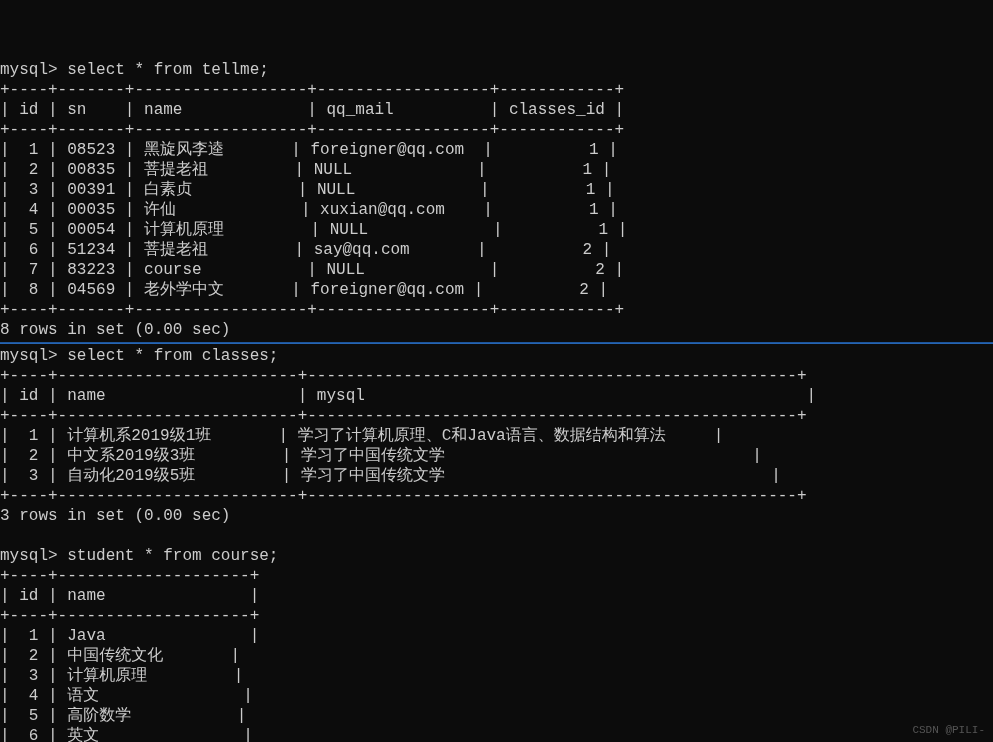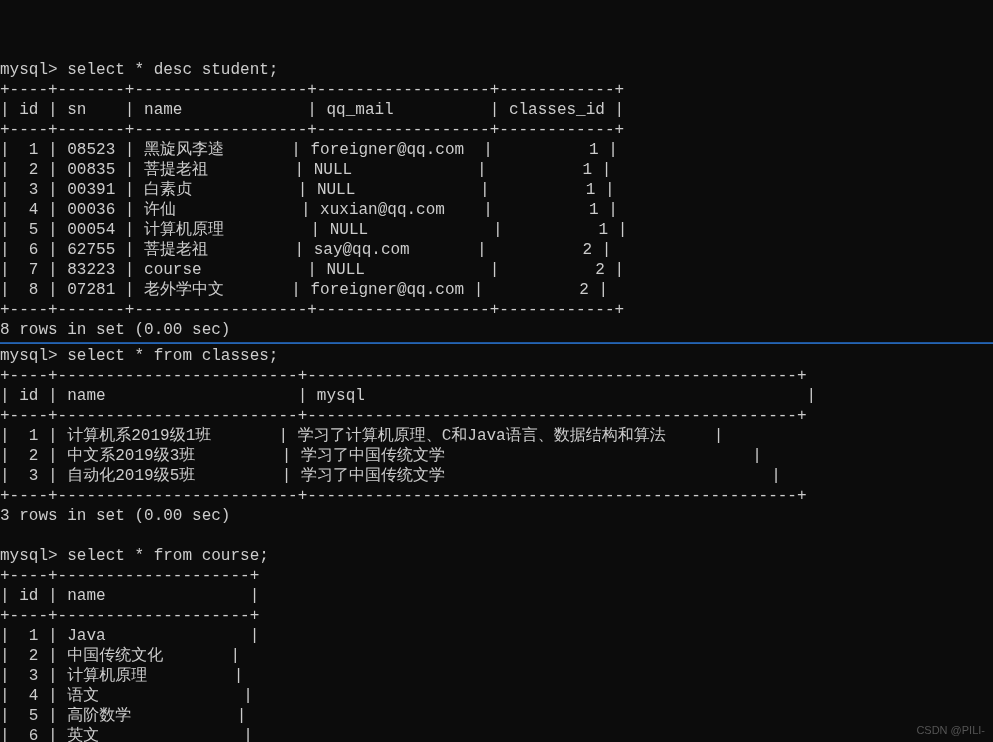--- a/index.html
+++ b/index.html
@@ -19,52 +19,52 @@
       height: 2px;
       background: linear-gradient(to bottom, #1a4d8f, #2a6dbf);
       margin: 2px 0;
     }
     .watermark {
       position: absolute;
       bottom: 4px;
       right: 8px;
       color: #555;
       font-size: 11px;
-      font-family: Liberation Sans, sans-serif;
+      font-family: Liberation Mono, monospace;
     }
   </style>
 </head>
 <body>
 
 
-<div><span><span>mysql&gt; </span><span>select * desc student;</span></span>
+<div><span><span>mysql&gt; </span><span>select * from tellme;</span></span>
 <span>+----+-------+------------------+------------------+------------+</span>
 <span>| <span>id</span> | <span>sn</span>    | <span>name</span>             | <span>qq_mail</span>          | <span>classes_id</span> |</span>
 <span>+----+-------+------------------+------------------+------------+</span>
 <span>|  <span>1</span> | <span>08523</span> | <span>黑旋风李逵</span>       | <span>foreigner@qq.com</span>  |          <span>1</span> |</span>
 <span>|  <span>2</span> | <span>00835</span> | <span>菩提老祖</span>         | <span>NULL</span>             |          <span>1</span> |</span>
 <span>|  <span>3</span> | <span>00391</span> | <span>白素贞</span>           | <span>NULL</span>             |          <span>1</span> |</span>
-<span>|  <span>4</span> | <span>00036</span> | <span>许仙</span>             | <span>xuxian@qq.com</span>    |          <span>1</span> |</span>
+<span>|  <span>4</span> | <span>00035</span> | <span>许仙</span>             | <span>xuxian@qq.com</span>    |          <span>1</span> |</span>
 <span>|  <span>5</span> | <span>00054</span> | <span>计算机原理</span>         | <span>NULL</span>             |          <span>1</span> |</span>
-<span>|  <span>6</span> | <span>62755</span> | <span>菩提老祖</span>         | <span>say@qq.com</span>       |          <span>2</span> |</span>
+<span>|  <span>6</span> | <span>51234</span> | <span>菩提老祖</span>         | <span>say@qq.com</span>       |          <span>2</span> |</span>
 <span>|  <span>7</span> | <span>83223</span> | <span>course</span>           | <span>NULL</span>             |          <span>2</span> |</span>
-<span>|  <span>8</span> | <span>07281</span> | <span>老外学中文</span>       | <span>foreigner@qq.com</span> |          <span>2</span> |</span>
+<span>|  <span>8</span> | <span>04569</span> | <span>老外学中文</span>       | <span>foreigner@qq.com</span> |          <span>2</span> |</span>
 <span>+----+-------+------------------+------------------+------------+</span>
 <span>8 rows in set (0.00 sec)</span>
 </div><div class="blue-line"></div><div><span><span>mysql&gt; </span><span>select * from classes;</span></span>
 <span>+----+-------------------------+---------------------------------------------------+</span>
 <span>| <span>id</span> | <span>name</span>                    | <span>mysql</span>                                              |</span>
 <span>+----+-------------------------+---------------------------------------------------+</span>
 <span>|  <span>1</span> | <span>计算机系2019级1班</span>       | <span>学习了计算机原理、C和Java语言、数据结构和算法</span>     |</span>
 <span>|  <span>2</span> | <span>中文系2019级3班</span>         | <span>学习了中国传统文学</span>                                |</span>
 <span>|  <span>3</span> | <span>自动化2019级5班</span>         | <span>学习了中国传统文学</span>                                  |</span>
 <span>+----+-------------------------+---------------------------------------------------+</span>
 <span>3 rows in set (0.00 sec)</span>
 
-<span><span>mysql&gt; </span><span>select * from course;</span></span>
+<span><span>mysql&gt; </span><span>student * from course;</span></span>
 <span>+----+--------------------+</span>
 <span>| <span>id</span> | <span>name</span>               |</span>
 <span>+----+--------------------+</span>
 <span>|  <span>1</span> | <span>Java</span>               |</span>
 <span>|  <span>2</span> | <span>中国传统文化</span>       |</span>
 <span>|  <span>3</span> | <span>计算机原理</span>         |</span>
 <span>|  <span>4</span> | <span>语文</span>               |</span>
 <span>|  <span>5</span> | <span>高阶数学</span>           |</span>
 <span>|  <span>6</span> | <span>英文</span>               |</span>
 

